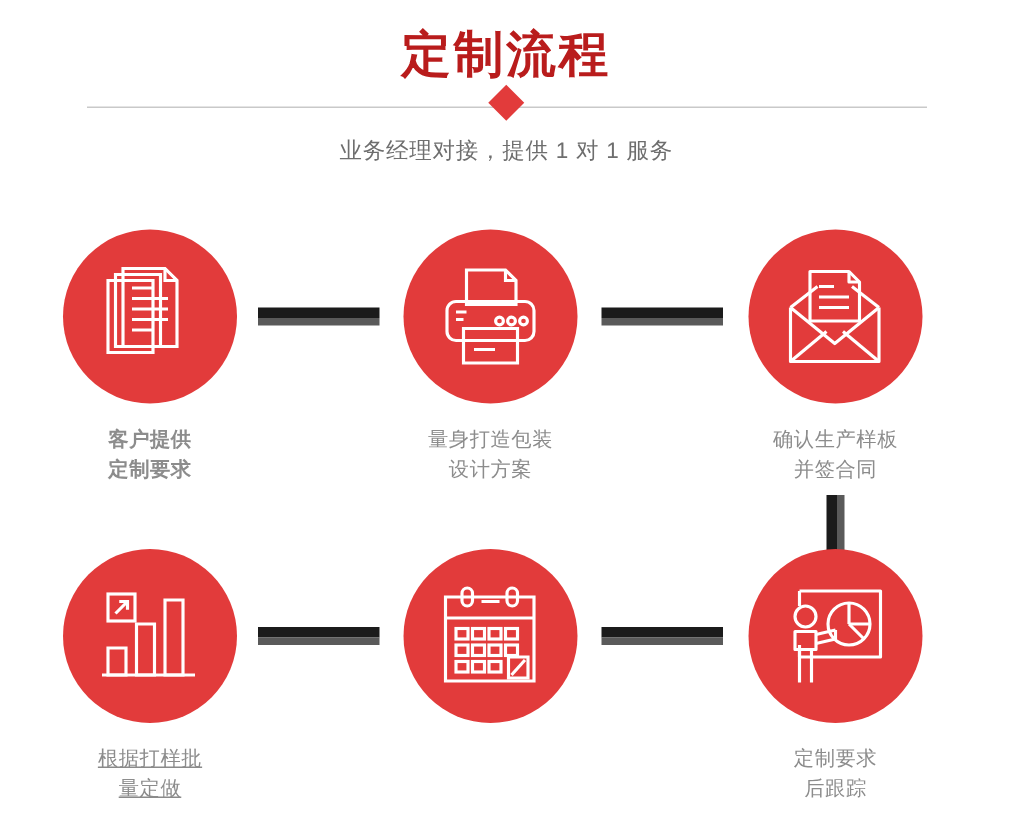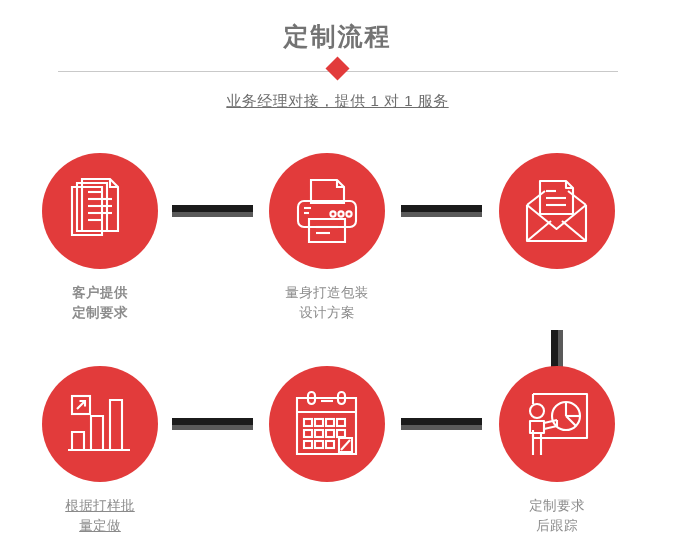--- a/index.html
+++ b/index.html
@@ -24,23 +24,23 @@
     top: 0;
     width: 675px;
     height: 125px;
   }
   .page-title {
     position: absolute;
     left: 0;
     top: 18px;
     width: 675px;
     text-align: center;
-    font-size: 25px;
+    font-size: 33px;
     font-weight: bold;
-    color: #737373;
+    color: #b91c1c;
     letter-spacing: 2px;
     line-height: 36px;
   }
   .divider-wrap {
     position: absolute;
     left: 58px;
     top: 57px;
     width: 560px;
     height: 30px;
   }
@@ -64,21 +64,20 @@
   .subtitle {
     position: absolute;
     left: 0;
     top: 90px;
     width: 675px;
     text-align: center;
     font-size: 15px;
     color: #6e6e6e;
     letter-spacing: 0.5px;
     line-height: 22px;
-    text-decoration: underline;
   }
 
   
   .flow {
     position: absolute;
     left: 0;
     top: 125px;
     width: 675px;
     height: 425px;
   }
@@ -252,20 +251,22 @@
           <path d="M25 30 h20"></path>
           <path d="M6 30 v36 h59 v-36"></path>
           <path d="M6 30 l18 -14"></path>
           <path d="M65 30 l-18 -14"></path>
           <path d="M6 30 l29.5 24 L65 30"></path>
           <path d="M6 66 l24 -20"></path>
           <path d="M65 66 l-24 -20"></path>
         </g>
       </svg>
     </div>
+    <div class="step-label">确认生产样板
+并签合同</div>
   </div>
 
   <div class="step s4">
     <div class="circle">
       <svg width="72" height="72" viewBox="0 0 72 72">
         <g fill="none" stroke="#ffffff" stroke-width="2.1">
           <rect x="8" y="8" width="18" height="18"></rect>
           <path d="M13 21 l8 -8"></path>
           <path d="M15.5 13 h5.5 v5.5"></path>
           <path d="M8 44 h12 v18 h-12 z"></path>

